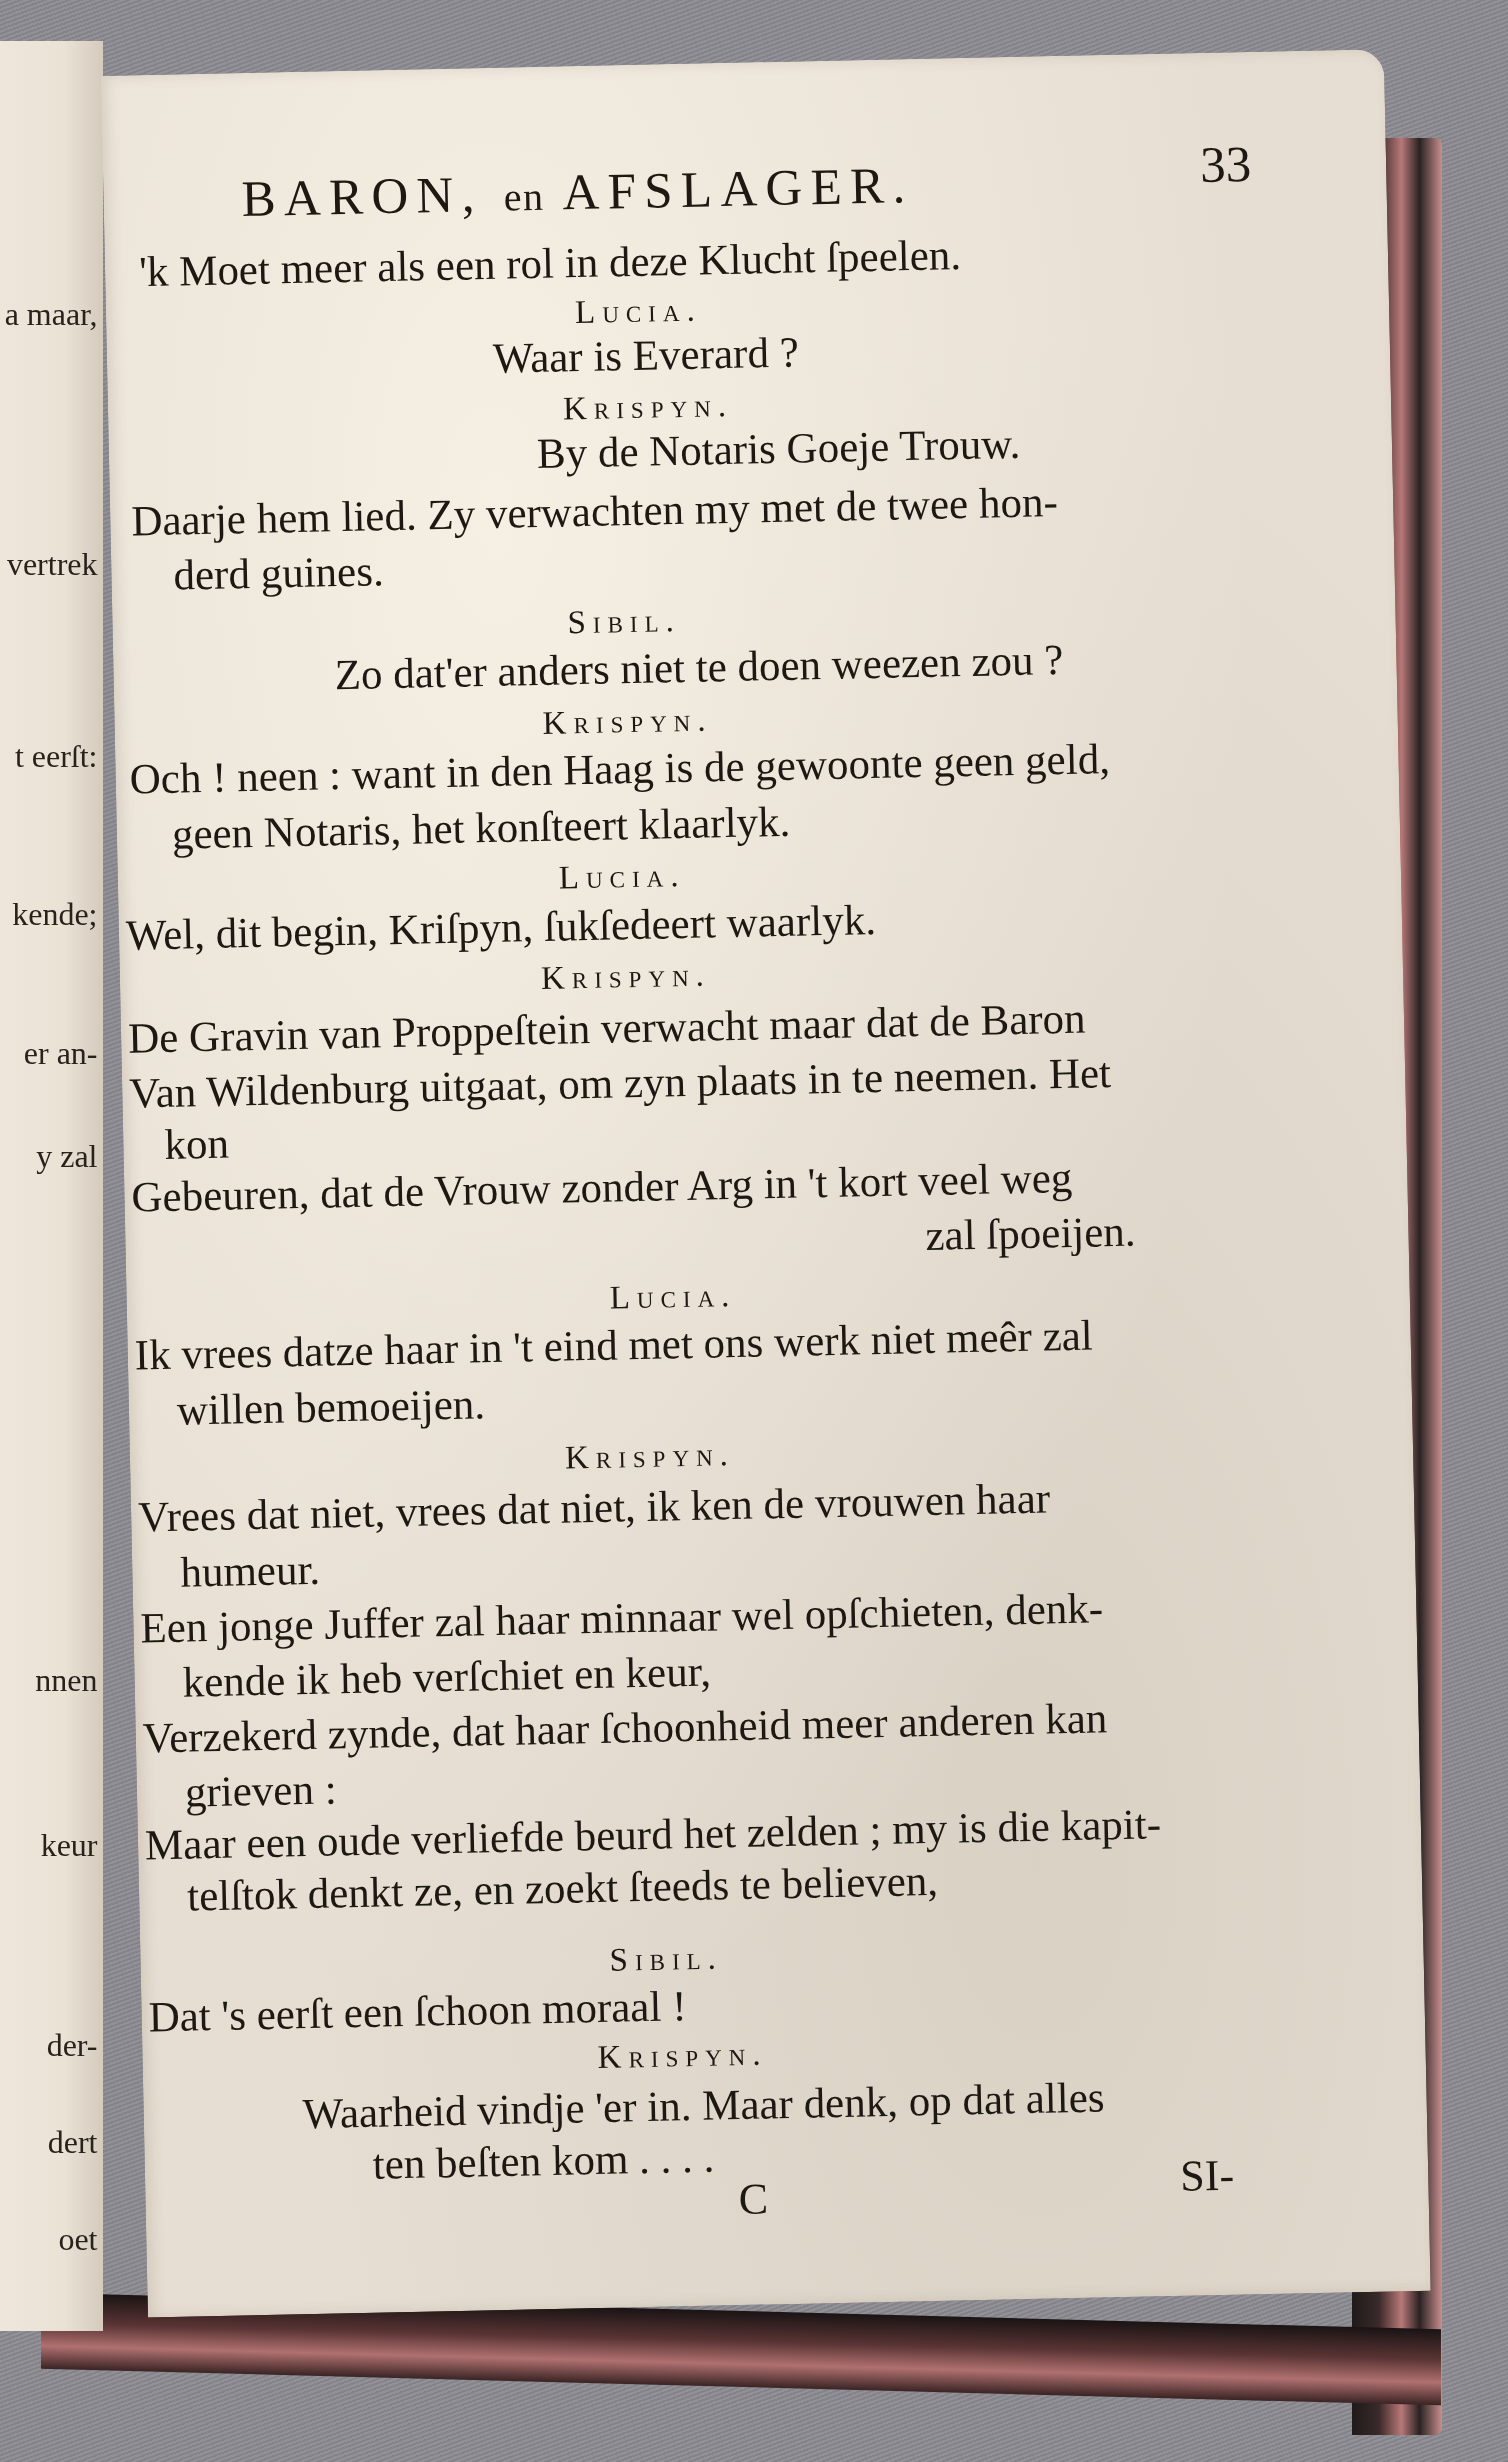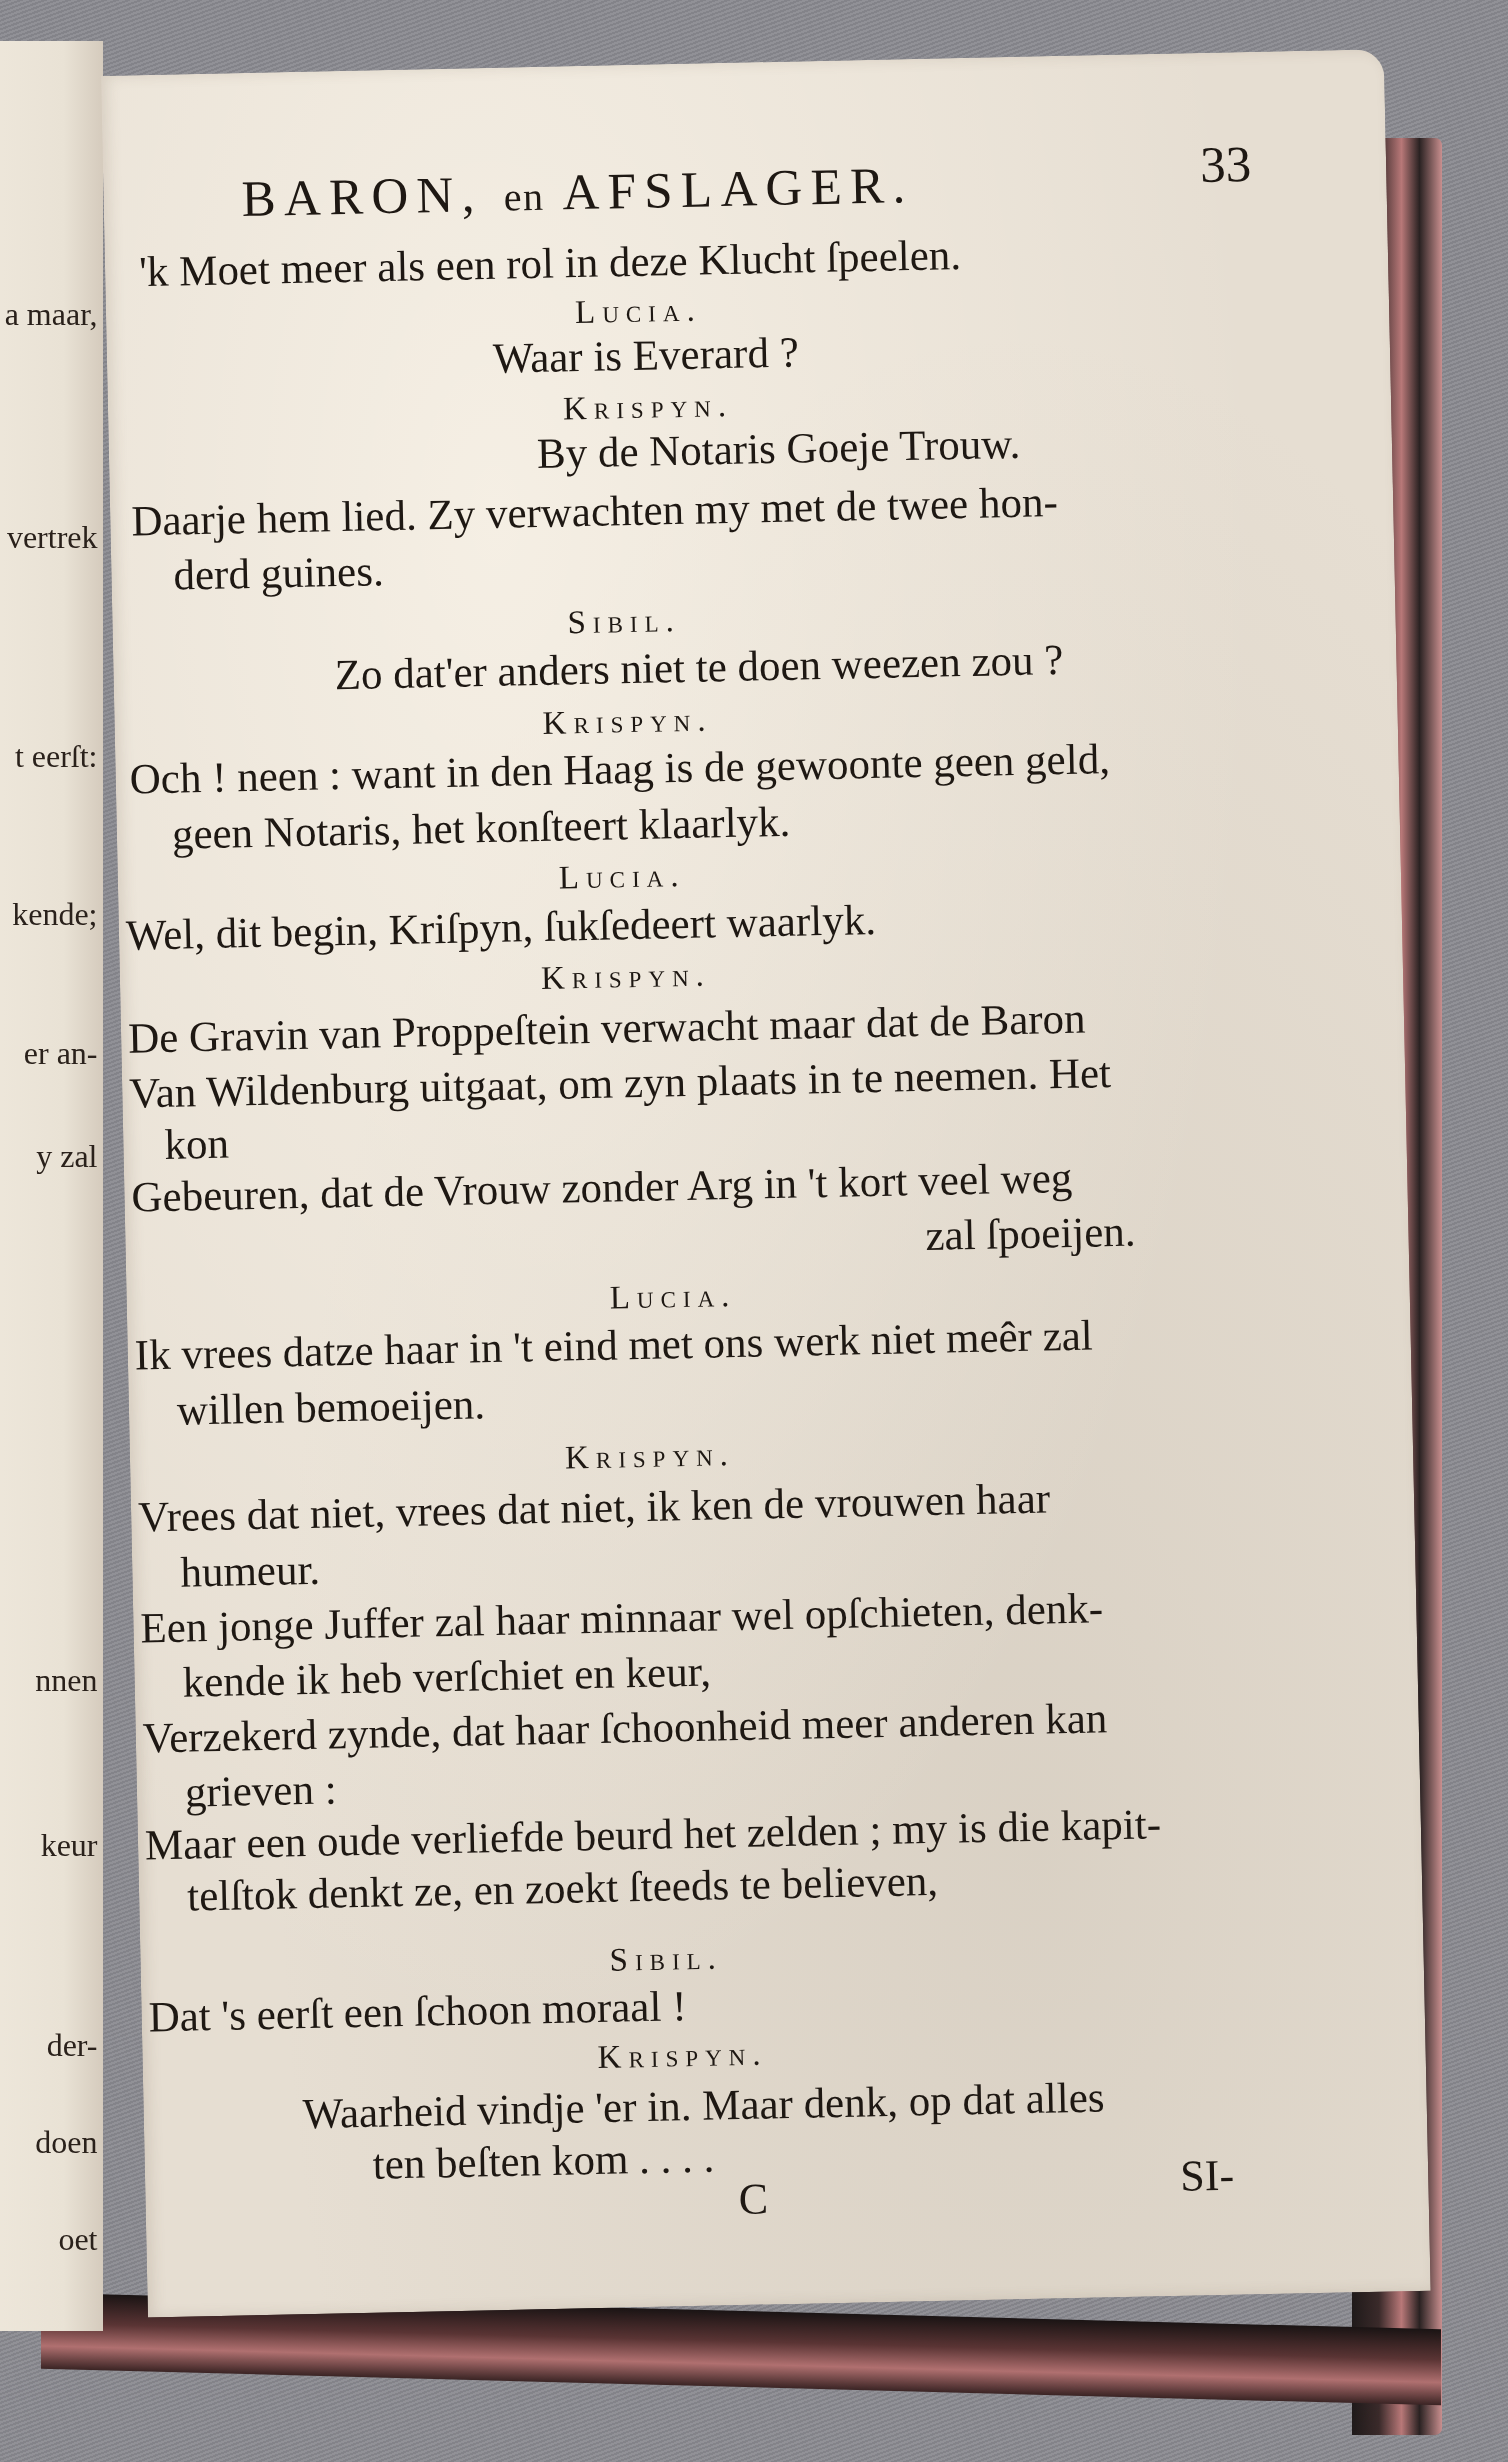--- a/index.html
+++ b/index.html
@@ -54,29 +54,29 @@
   .signature { position: absolute; font-size: 44px; }
 </style>
 </head>
 <body>
 
 <div class="cover"></div>
 <div class="cover-bottom"></div>
 
 <div class="left-page">
   <div class="left-frag" style="top:255px">a maar,</div>
-  <div class="left-frag" style="top:478px">vertrek</div>
+  <div class="left-frag" style="top:505px">vertrek</div>
   <div class="left-frag" style="top:697px">t eerſt:</div>
   <div class="left-frag" style="top:855px">kende;</div>
   <div class="left-frag" style="top:994px">er an-</div>
   <div class="left-frag" style="top:1097px">y zal</div>
   <div class="left-frag" style="top:1621px">nnen</div>
   <div class="left-frag" style="top:1786px">keur</div>
   <div class="left-frag" style="top:1986px">der-</div>
-  <div class="left-frag" style="top:2083px">doen</div>
+  <div class="left-frag" style="top:2083px">dert</div>
   <div class="left-frag" style="top:2180px">oet</div>
 </div>
 
 <div class="page">
   <div class="content">
     <div class="running-head">
       <span>BARON,</span>
       <span class="small">en</span>
       <span>AFSLAGER.</span>
     </div>

